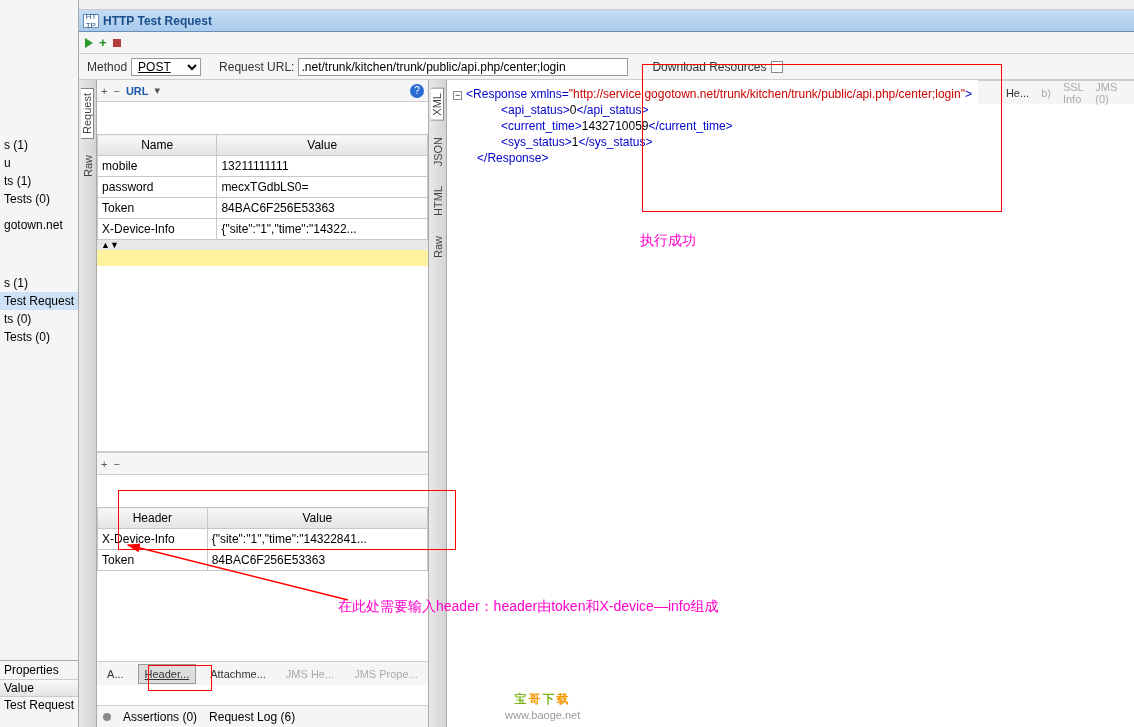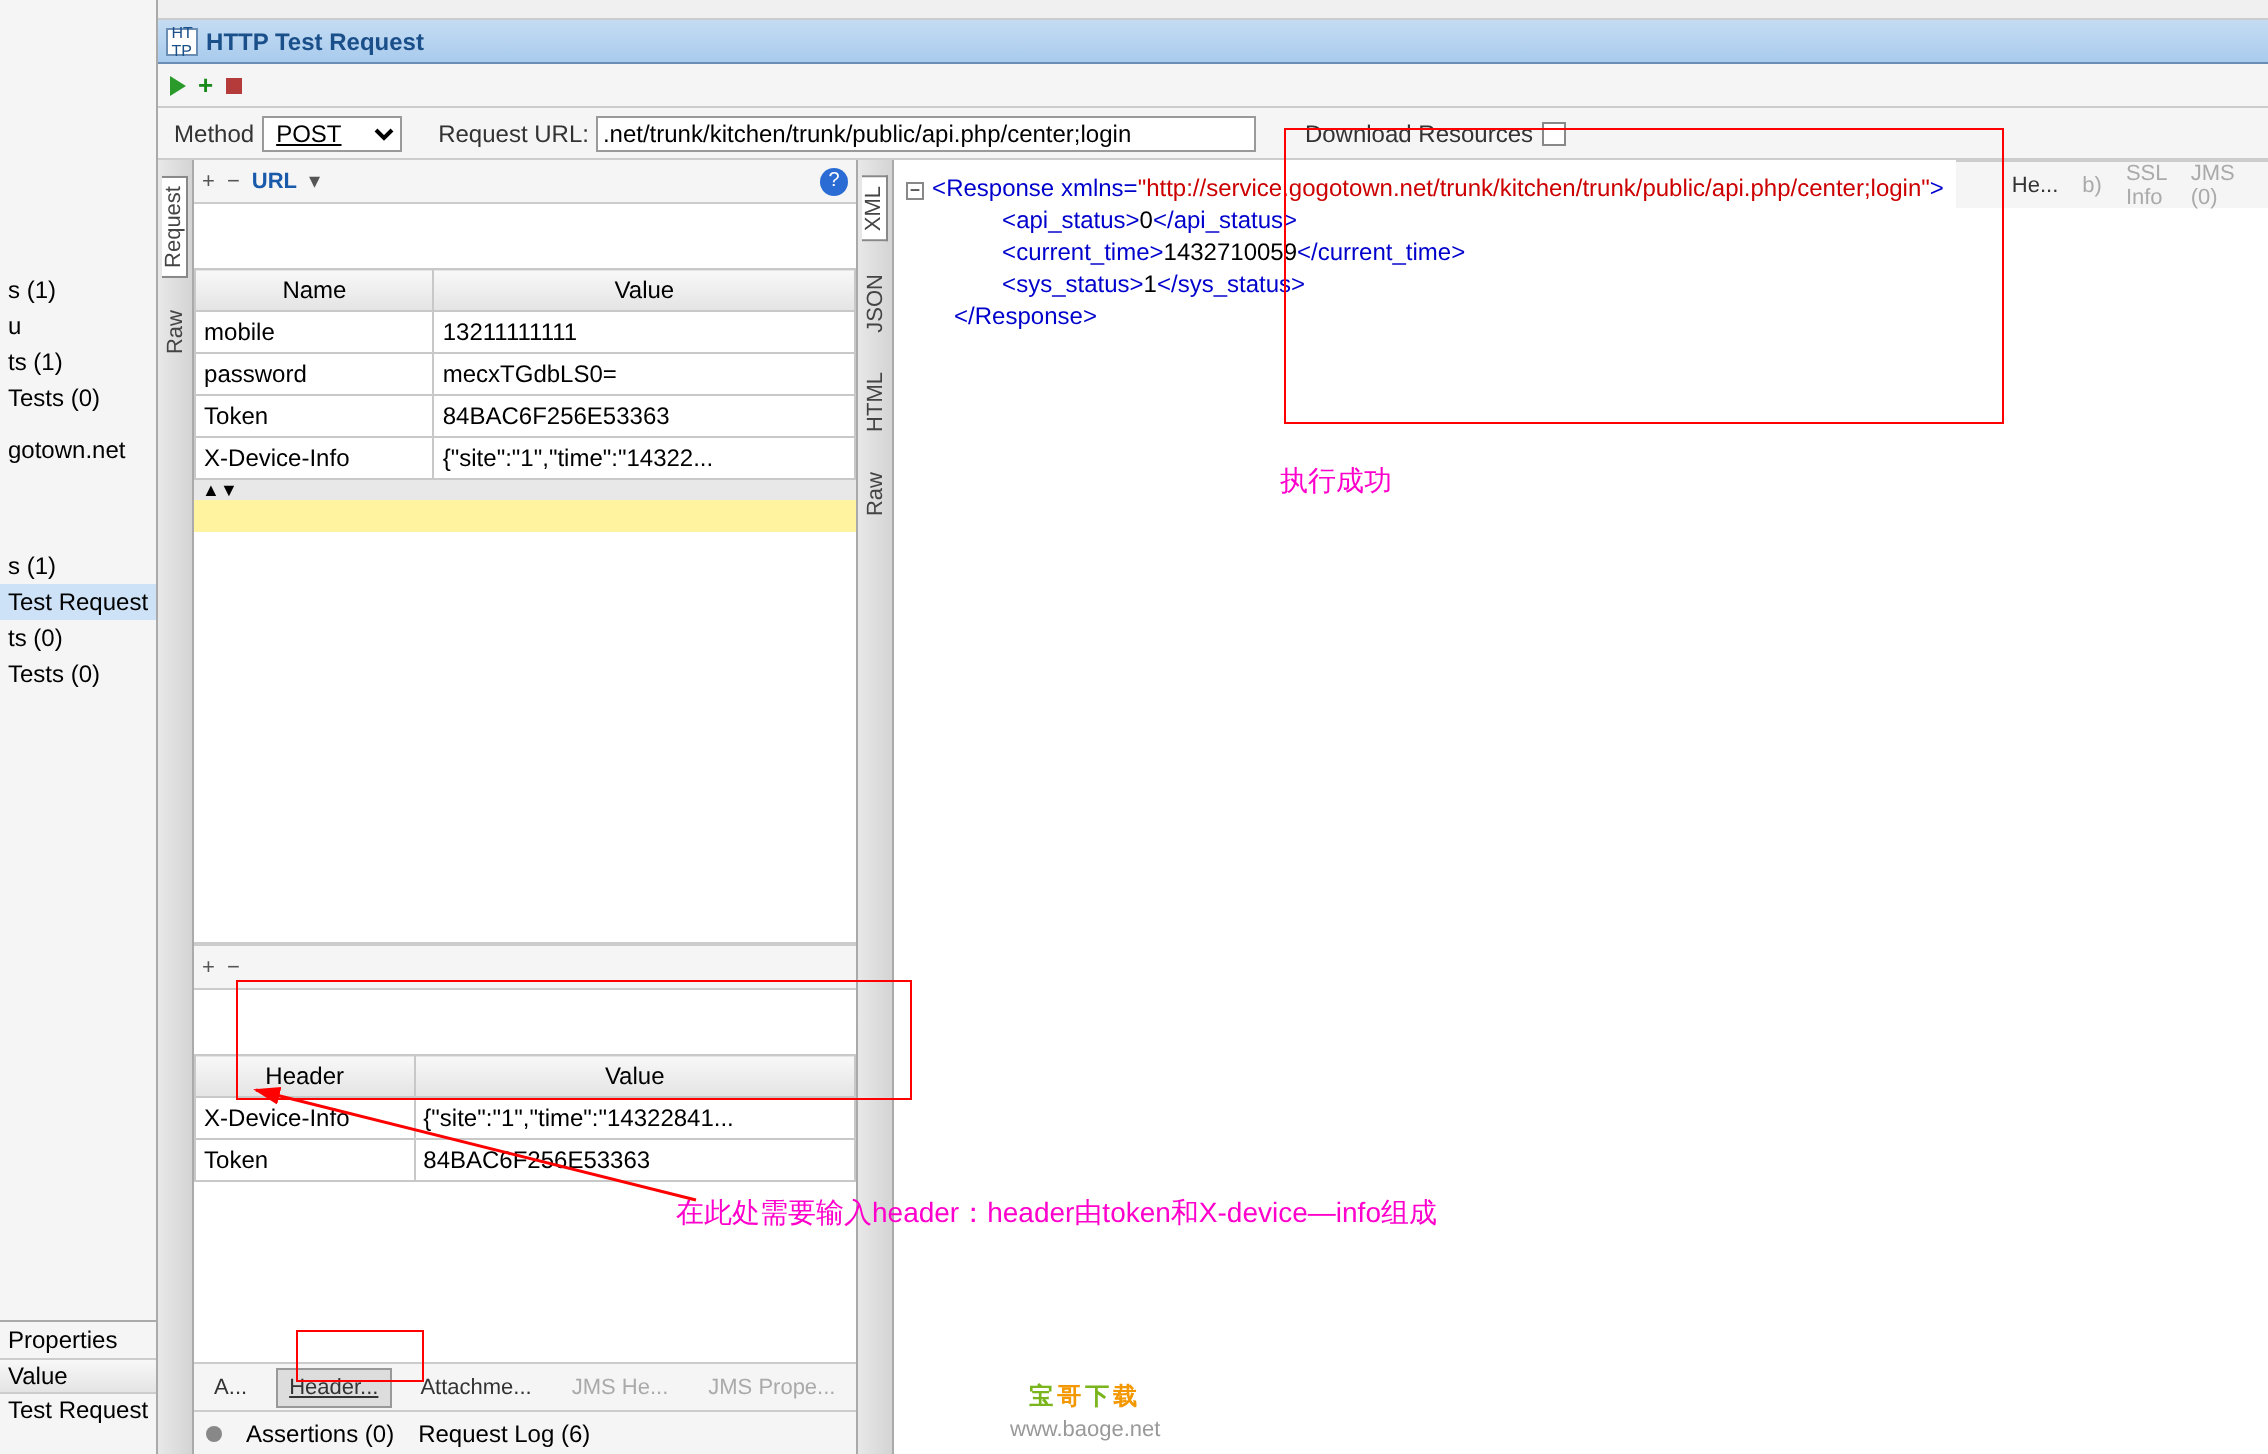--- a/index.html
+++ b/index.html
@@ -41,21 +41,21 @@
 .scroll-ind { background: #e8e8e8; font-size: 9px; padding: 0 4px; }
 .media-row { height: 24px; border-top: 1px solid #ccc; border-bottom: 1px solid #ccc; background: #f5f5f5; display: flex; align-items: center; padding: 0 4px; gap: 4px; }
 .media-combo { flex: 1; }
 .body-area { flex: 1; background: #fff; border-bottom: 1px solid #ccc; }
 .body-area .hl { height: 16px; background: #fff3a0; }
 .hdr-sec { border-top: 1px solid #ccc; }
 .req-tabs-bot { height: 24px; background: #f5f5f5; border-top: 1px solid #ccc; display: flex; align-items: center; padding: 0 4px; gap: 8px; }
 .btab { padding: 3px 6px; font-size: 11px; color: #333; cursor: pointer; }
 .btab.dis { color: #aaa; }
 .btab.act { background: #ddd; border: 1px solid #999; text-decoration: underline; }
-.assert-row { height: 22px; background: #f5f5f5; border-top: 1px solid #ccc; display: flex; align-items: center; padding: 0 6px; gap: 12px; }
+.assert-row { height: 22px; background: #f5f5f5; border-top: 1px solid #ccc; display: flex; align-items: center; padding: 0 6px; gap: 12px; margin-top: 20px; }
 .dot { width: 8px; height: 8px; border-radius: 50%; background: #888; }
 .res-side { flex: 1; }
 .res-body { flex: 1; display: flex; flex-direction: row; }
 .res-xml { flex: 1; padding: 6px; font-family: Consolas, monospace; font-size: 12px; background: #fff; position: relative; }
 .xt { color: #0000cc; }
 .xa { color: #cc0000; }
 .xv { color: #0000cc; }
 .xn { color: #000; }
 .xline { white-space: nowrap; line-height: 16px; }
 .ind1 { padding-left: 24px; }

